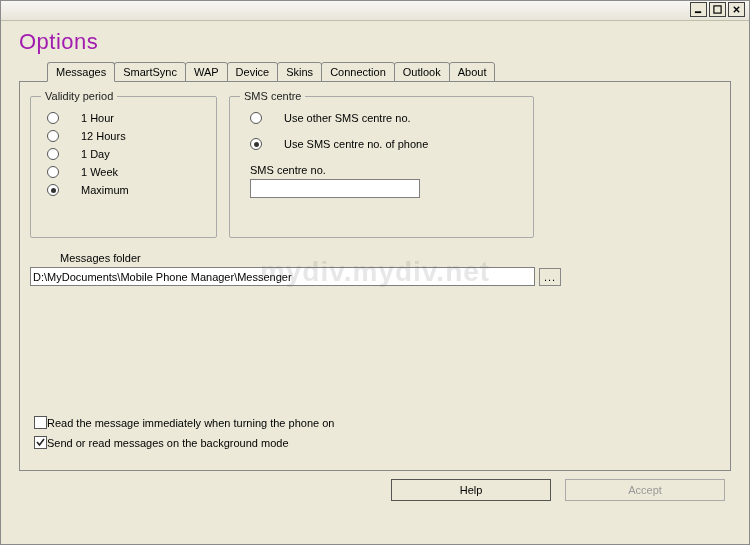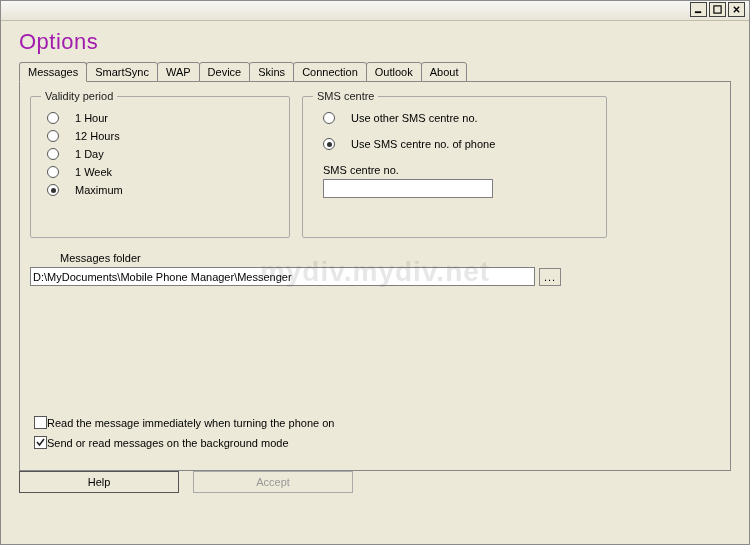--- a/index.html
+++ b/index.html
@@ -67,20 +67,21 @@
     background: #ece9d8;
     margin-right: 0px;
     border-radius: 3px 3px 0 0;
     position: relative;
     cursor: default;
   }
   .tab.active {
     background: #ece9d8;
     border-bottom: 1px solid #ece9d8;
     z-index: 3;
+    margin-left: 28px;
   }
   .tab:not(:first-child) { margin-left: -1px; }
   .tab-panel {
     border: 1px solid #888;
     background: #ece9d8;
     min-height: 390px;
     padding: 8px 10px;
     position: relative;
   }
   fieldset {
@@ -92,26 +93,26 @@
   legend {
     padding: 0 4px;
     font-size: 11px;
     color: #222;
   }
   .top-row {
     display: flex;
     gap: 12px;
     margin-bottom: 14px;
   }
-  .validity-fs { width: 260px; height: 148px; }
+  .validity-fs { width: 187px; height: 148px; }
   .sms-fs { width: 305px; height: 148px; }
   .radio-line {
     display: flex;
     align-items: center;
-    gap: 16px;
+    gap: 22px;
     margin: 4px 0 6px 6px;
   }
   .radio-line.wide { margin: 4px 0 14px 10px; }
   .radio-circle {
     width: 12px; height: 12px;
     border: 1px solid #555;
     border-radius: 50%;
     background: #fff;
     display: inline-flex;
     align-items: center; justify-content: center;
@@ -173,21 +174,23 @@
     width: 13px; height: 13px;
     border: 1px solid #555;
     background: #fff;
     display: inline-flex;
     align-items: center; justify-content: center;
     flex-shrink: 0;
   }
   .check-box svg { width: 11px; height: 11px; }
   .button-row {
     display: flex;
+    justify-content: flex-end;
     gap: 14px;
+    margin-top: 8px;
     padding-right: 6px;
   }
   .dlg-btn {
     width: 160px; height: 22px;
     border: 1px solid #555;
     background: #ece9d8;
     display: flex;
     align-items: center; justify-content: center;
     font: inherit;
     cursor: default;

